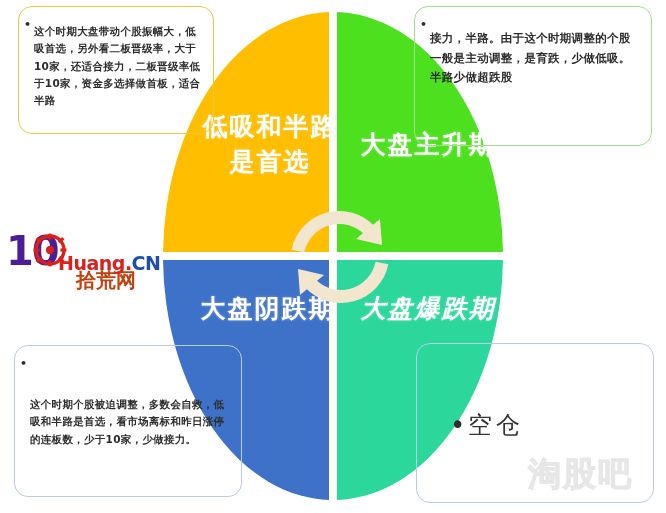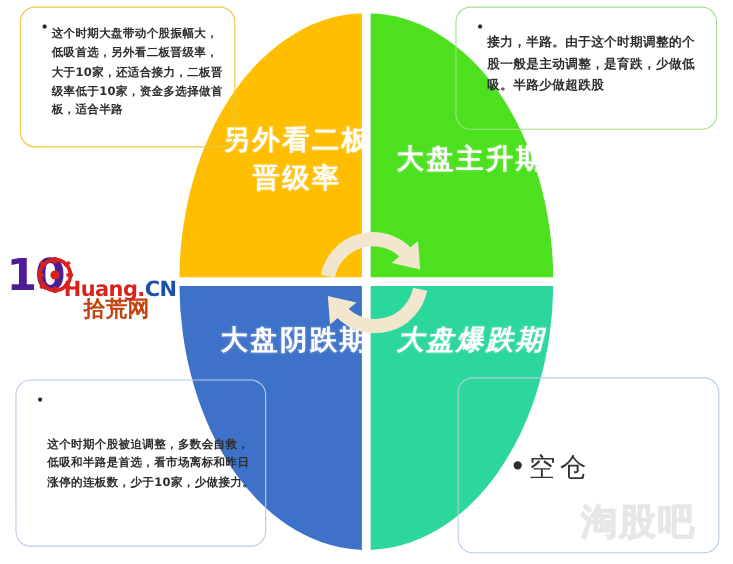--- a/index.html
+++ b/index.html
@@ -19,30 +19,30 @@
     background: #ffffff;
     overflow: hidden;
   }
 
   
   .callout {
     position: absolute;
     box-sizing: border-box;
     border-radius: 14px;
     background: transparent;
-    padding: 10px 10px 10px 20px;
+    padding: 10px 10px 10px 7px;
   }
   .callout-tl {
     left: 18px;  top: 6px;
     width: 196px; height: 128px;
     border: 1.6px solid #e8c93f;
   }
   .callout-tr {
     left: 414px; top: 6px;
-    width: 238px; height: 112px;
+    width: 238px; height: 140px;
     border: 1.6px solid #9fe08a;
   }
   .callout-bl {
     left: 14px;  top: 345px;
     width: 228px; height: 152px;
     border: 1.6px solid #b9cbe8;
   }
   .callout-br {
     left: 416px; top: 343px;
     width: 238px; height: 160px;
@@ -220,21 +220,21 @@
         <div class="fill" style="background:#3E72C8"></div>
       </div>
 
       <div class="quad quad-br">
         <div class="fill" style="background:#2BD79B"></div>
       </div>
 
     </div>
   </div>
 
-  <div class="quad-label lbl-tl">另外看二板晋级率</div>
+  <div class="quad-label lbl-tl">低吸和半路是首选</div>
 
   <div class="quad-label lbl-tr">大盘主升期</div>
 
   <div class="quad-label lbl-bl">大盘阴跌期</div>
 
   <div class="quad-label lbl-br">大盘爆跌期</div>
 
   <svg class="cycle" viewBox="0 0 104 104">
 
     <path d="M 10 46 A 42 42 0 0 1 82 26" fill="none" stroke="#F2E6CE" stroke-width="13" stroke-linecap="butt"></path>

